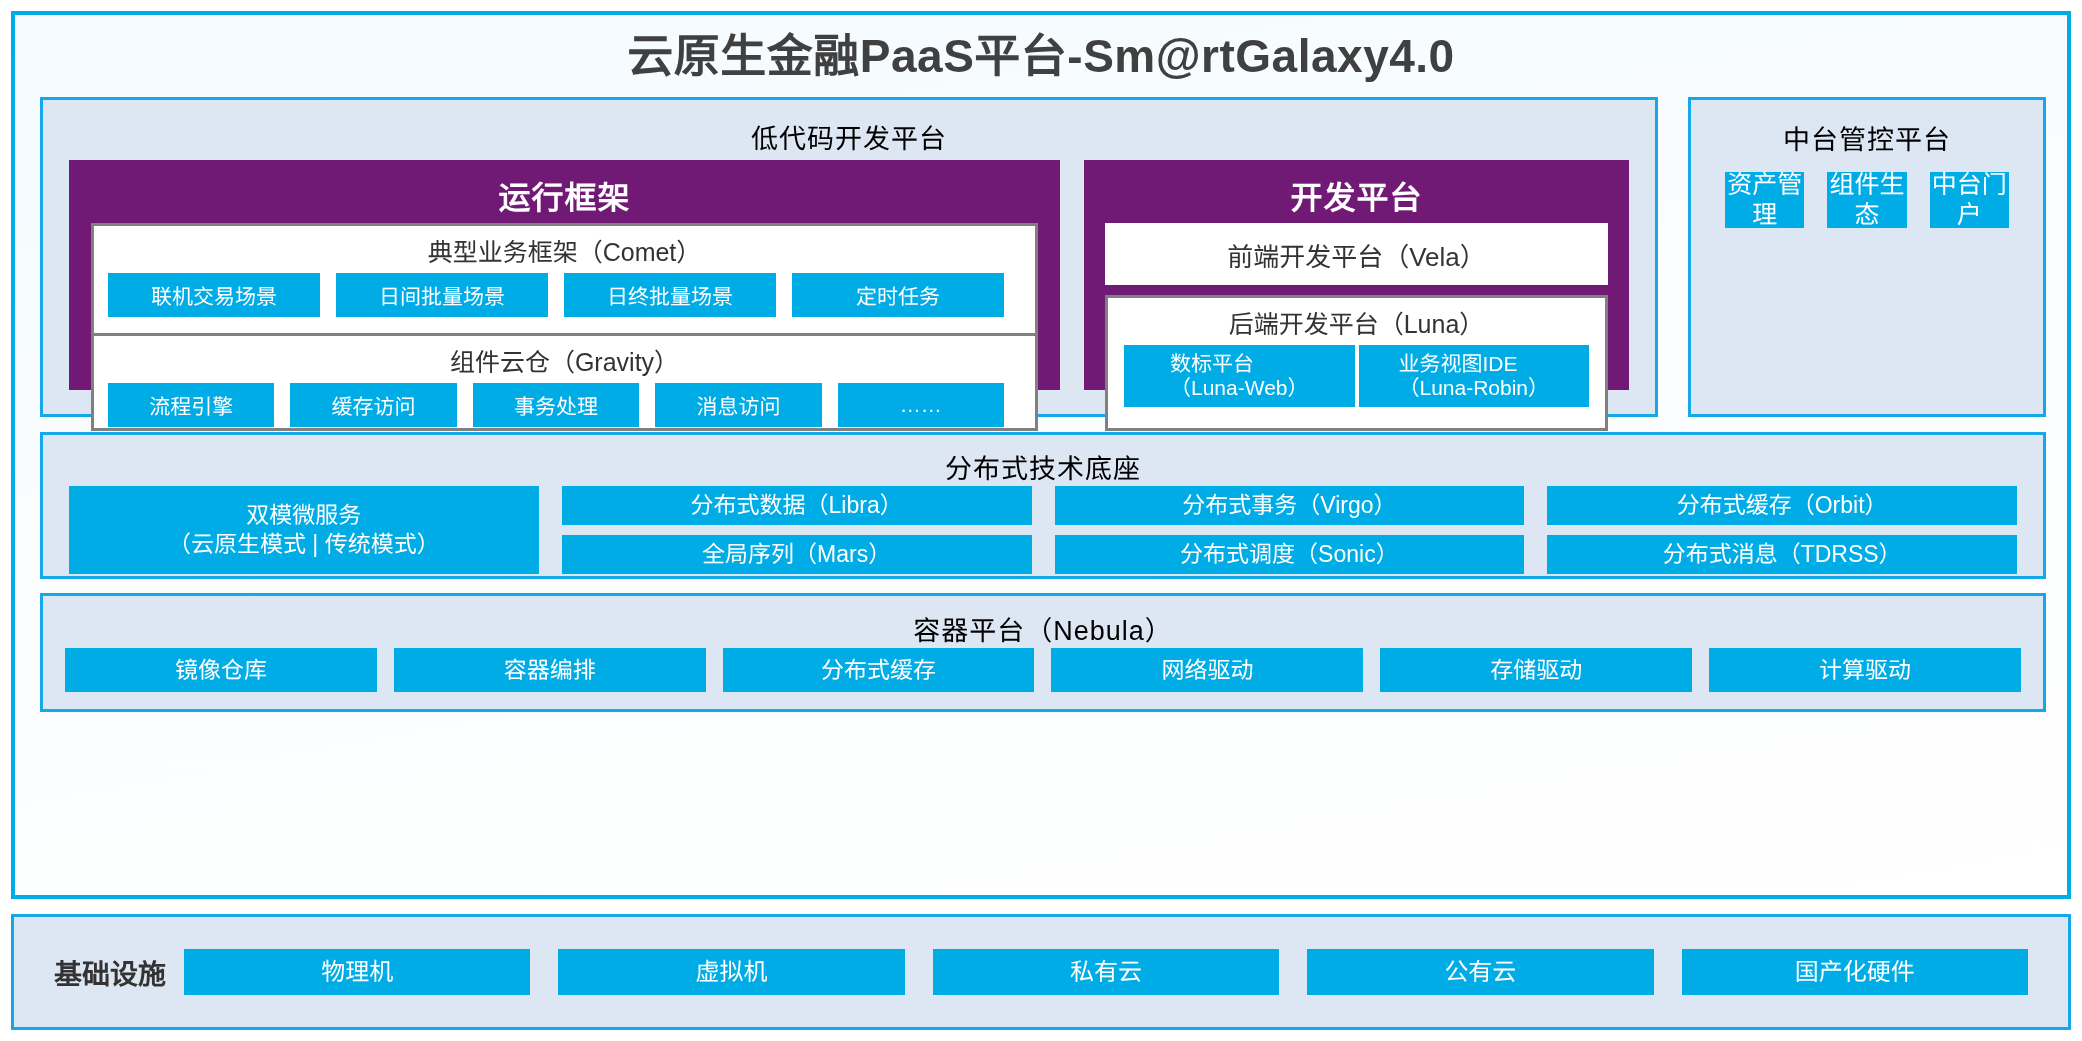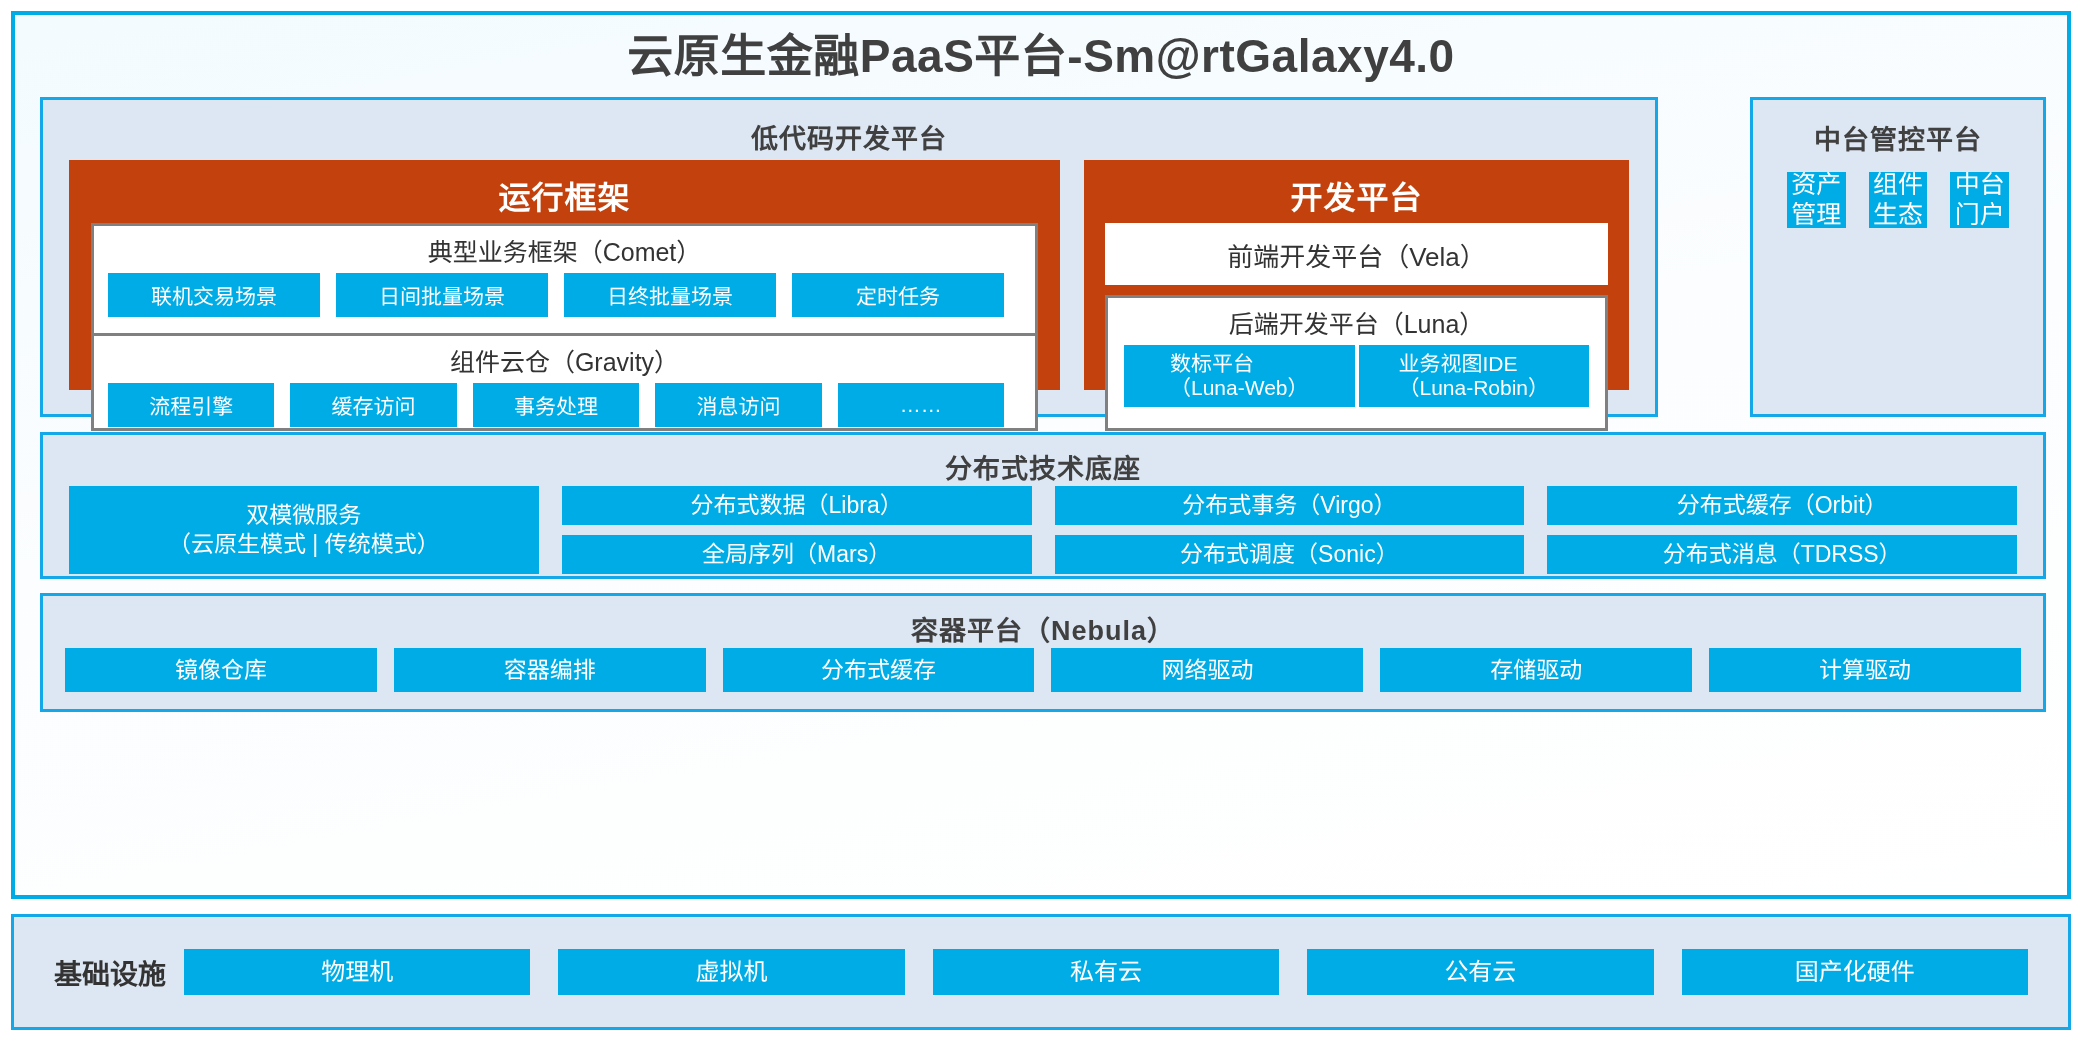--- a/index.html
+++ b/index.html
@@ -41,22 +41,22 @@
 
   
   .panel{
     box-sizing:border-box;
     background:#dde7f3;
     border:3px solid #15a8e8;
   }
   .panel-title{
     text-align:center;
     font-size:27px;
-    font-weight:700;
-    color:#404040;
+    font-weight:400;
+    color:#000000;
     letter-spacing:1px;
   }
 
   
   .tile{
     box-sizing:border-box;
     background:#00ace6;
     color:#ffffff;
     display:flex;
     align-items:center;
@@ -98,21 +98,21 @@
   .lc-inner{
     position:absolute;
     left:26px;top:60px;
     right:26px;bottom:24px;
     display:flex;
     gap:24px;
   }
 
   .blue-block{
     box-sizing:border-box;
-    background:#c2410c;
+    background:#701a75;
     padding:0;
     position:relative;
   }
   .blue-block-title{
     text-align:center;
     color:#ffffff;
     font-size:32px;
     font-weight:700;
     padding-top:12px;
     letter-spacing:1px;
@@ -170,21 +170,21 @@
     flex-direction:column;
     line-height:1.15;
     font-size:21px;
     white-space:pre-line;
   }
 
   
   .midplat{
     position:absolute;
     right:0;top:0;
-    width:296px;height:320px;
+    width:358px;height:320px;
   }
   .midplat > .panel-title{padding-top:18px;}
   .mp-list{
     position:absolute;
     left:34px;right:34px;top:72px;
     display:flex;flex-direction:row;gap:23px;font-family:Liberation Serif, serif;
   }
   .mp-list .tile{height:56px;font-size:25px;}
 
   

